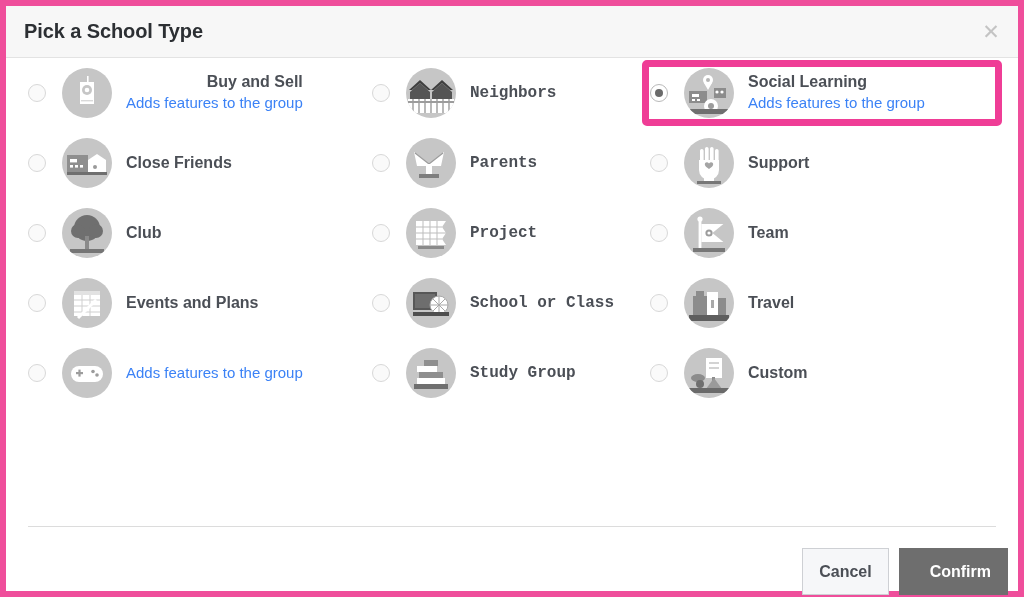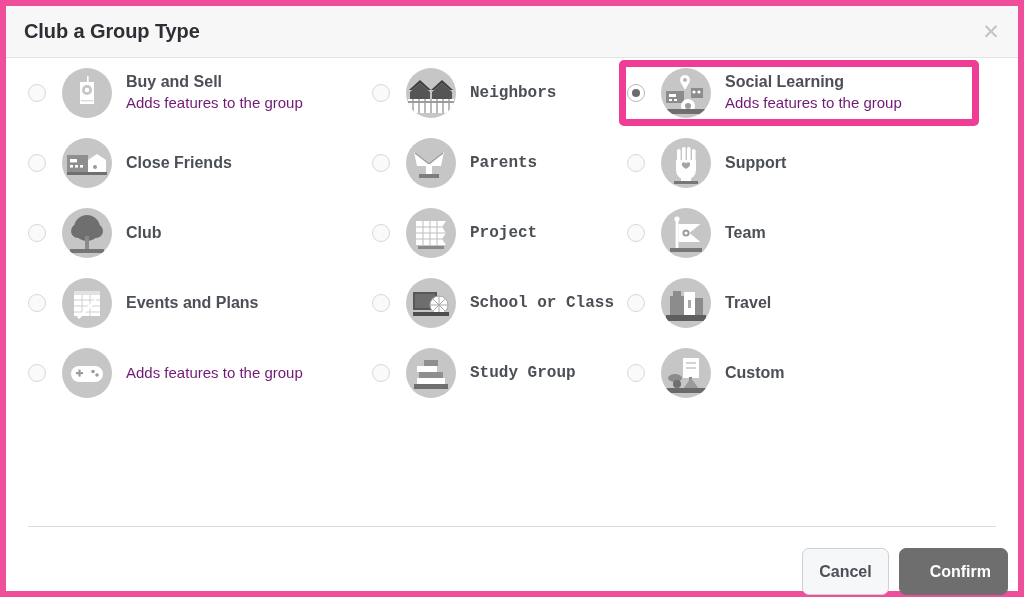--- a/index.html
+++ b/index.html
@@ -71,23 +71,23 @@
   
   .dlg-body {
     position: relative;
     flex: 1 1 auto;
     padding: 0;
   }
   .col {
     position: absolute;
     top: 0;
   }
-  .col-0 { left: 22px;  width: 340px; }
+  .col-0 { left: 22px;  width: 340px; text-align: right; }
   .col-1 { left: 366px; width: 280px; font-family: Liberation Mono, monospace; }
-  .col-2 { left: 621px; width: 352px; }
+  .col-2 { left: 644px; width: 352px; }
 
   .option {
     position: relative;
     height: 70px;
     display: flex;
     align-items: center;
     cursor: pointer;
   }
 
   
@@ -140,21 +140,21 @@
   }
   .opt-title {
     font-size: 16px;
     font-weight: bold;
     color: #4b4f56;
     line-height: 1.3;
     white-space: nowrap;
   }
   .opt-sub {
     font-size: 15px;
-    color: #701a75;
+    color: #3b82f6;
     line-height: 1.35;
     white-space: nowrap;
   }
   .opt-sub:empty { display: none; }
 
   
   .highlight {
     position: absolute;
     left: -8px;
     top: 2px;
@@ -184,21 +184,21 @@
     position: absolute;
     right: 10px;
     top: 22px;
     display: flex;
     gap: 10px;
   }
   .btn {
     font-family: "Liberation Sans", sans-serif;
     font-size: 16px;
     font-weight: bold;
-    border-radius: 7px;
+    border-radius: 0;
     padding: 0 16px;
     height: 47px;
     line-height: 29px;
     box-sizing: border-box;
     cursor: pointer;
     white-space: nowrap;
   }
   .btn-cancel {
     background: #f6f7f9;
     border: 1px solid #ced0d4;
@@ -211,21 +211,21 @@
     padding-left: 30px;
   }
 </style>
 </head>
 <body>
 
 <div id="screen">
   <div class="dialog">
 
     <div class="dlg-header">
-      <div class="dlg-title">Club a Group Type</div>
+      <div class="dlg-title">Pick a School Type</div>
       <div class="close-btn">✕</div>
     </div>
 
     <div class="dlg-body">
       <div class="col col-0">
           <div class="option">
             <div class="radio"></div>
             <div class="icon-wrap">
               <svg width="50" height="50" viewBox="0 0 50 50">
                 <path fill="#fff" d="M18 14h14v22H18z"></path>

